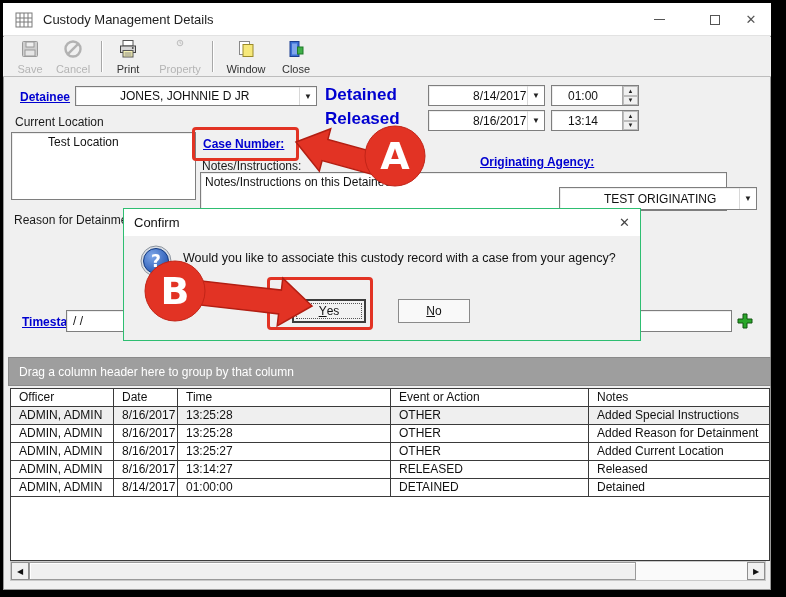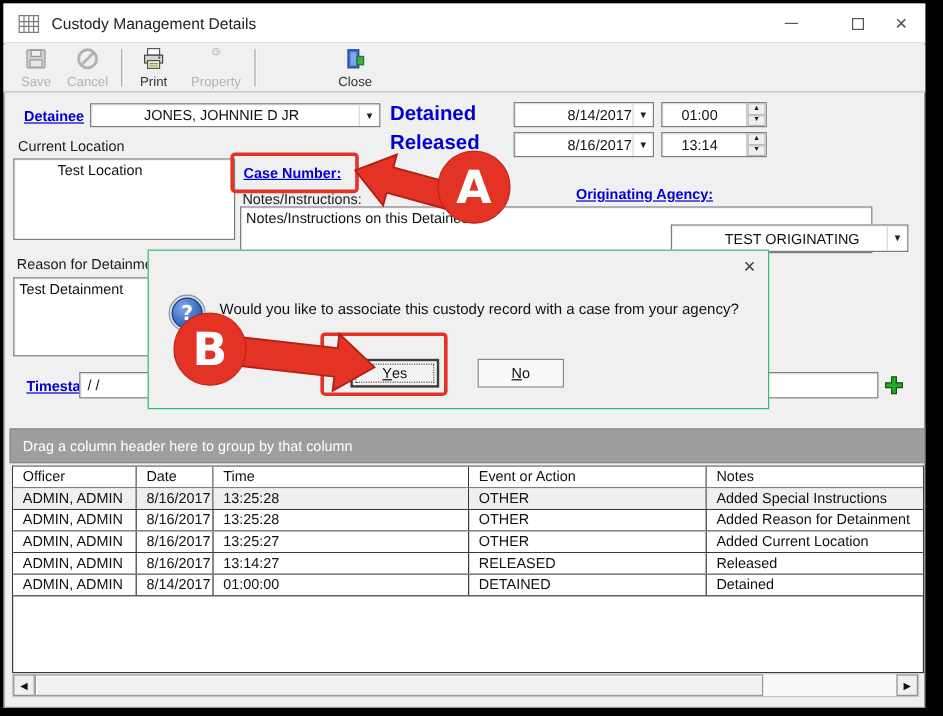--- a/index.html
+++ b/index.html
@@ -125,20 +125,27 @@
   </div>
   <div class="tbtn disabled" style="left:152px;width:56px;gap:16px;">
     <svg width="20" height="20" viewBox="0 0 20 20">
         <circle cx="10" cy="10" r="7" fill="#ececec" stroke="#b2b2b2" stroke-width="2"></circle>
         <line x1="10" y1="10" x2="10" y2="5.5" stroke="#b2b2b2" stroke-width="1.6"></line>
         <line x1="10" y1="10" x2="13.5" y2="11.5" stroke="#b2b2b2" stroke-width="1.6"></line>
       </svg>
     <span>Property</span>
   </div>
   <div class="tsep" style="left:212px;"></div>
+  <div class="tbtn" style="left:218px;width:56px;">
+    <svg width="20" height="20" viewBox="0 0 20 20">
+        <rect x="3.5" y="2.5" width="10" height="13" fill="#fff" stroke="#888"></rect>
+        <rect x="7" y="5.5" width="10" height="12" fill="#f6e87a" stroke="#9a8a2a"></rect>
+      </svg>
+    <span>Window</span>
+  </div>
   <div class="tbtn" style="left:274px;width:44px;">
     <svg width="20" height="20" viewBox="0 0 20 20">
         <rect x="4" y="2.5" width="9" height="15" fill="#3b6fd4" stroke="#1c3e90"></rect>
         <rect x="6" y="4.5" width="5" height="11" fill="#7fa5ec"></rect>
         <rect x="11.5" y="8" width="5.5" height="7" fill="#3fae49" stroke="#1f7a28"></rect>
       </svg>
     <span>Close</span>
   </div>
 
   <div class="bluelabel" style="left:20px;top:90px;">Detainee</div>
@@ -181,21 +188,20 @@
   <div class="plainlabel" style="left:202px;top:159px;">Notes/Instructions:</div>
   <div class="field area" style="left:200px;top:172px;width:527px;height:39px;">Notes/Instructions on this Detainee</div>
 
   <div class="bluelabel" style="left:480px;top:155px;">Originating Agency:</div>
   <div class="field combo" style="left:559px;top:151px;width:198px;height:23px;margin-top:36px;">
     <span class="val">TEST ORIGINATING</span>
     <span class="drop">▼</span>
   </div>
 
   <div class="plainlabel" style="left:14px;top:213px;">Reason for Detainment</div>
-  <div class="field area" style="left:11px;top:231px;width:185px;height:66px;">Test Detainment</div>
 
   <div class="bluelabel" style="left:22px;top:315px;">Timestamp:</div>
   <div class="field" style="left:66px;top:310px;width:666px;height:22px;padding:3px 6px;">/ /</div>
   <span style="position:absolute;left:736px;top:312px;">
     <svg width="18" height="18" viewBox="0 0 18 18">
         <polygon points="7,2 11,2 11,7 16,7 16,11 11,11 11,16 7,16 7,11 2,11 2,7 7,7" fill="#2aa62a" stroke="#115511"></polygon>
       </svg>
   </span>
 
   <div class="groupband">
@@ -246,20 +252,23 @@
     </div>
   </div>
 
   <div class="hscroll">
     <div class="sarrow left">◀</div>
     <div class="sthumb"></div>
     <div class="sarrow right">▶</div>
   </div>
 
   <div class="dialog">
+    <div class="dlg-title">
+      <span>Confirm</span>
+    </div>
     <span class="dlg-x">✕</span>
     <span style="position:absolute;left:16px;top:36px;">
       <svg width="32" height="32" viewBox="0 0 32 32">
         <defs>
             <radialGradient id="qg" cx="35%" cy="30%" r="80%">
               <stop offset="0%" stop-color="#7ea7e8"></stop>
               <stop offset="100%" stop-color="#1d4fae"></stop>
             </radialGradient>
           </defs>
         <circle cx="16" cy="16" r="15" fill="#d9dee5" stroke="#8c949e"></circle>

